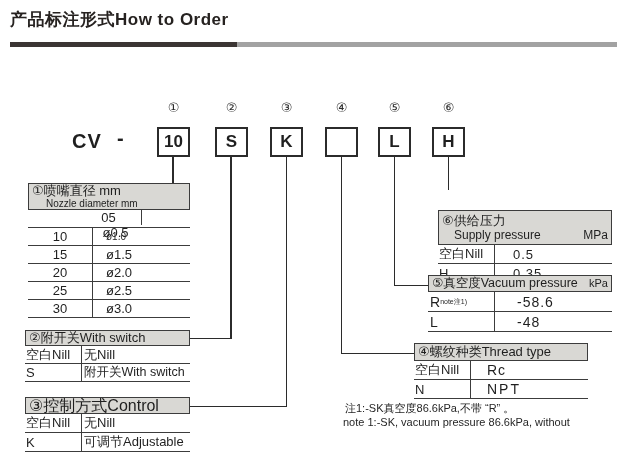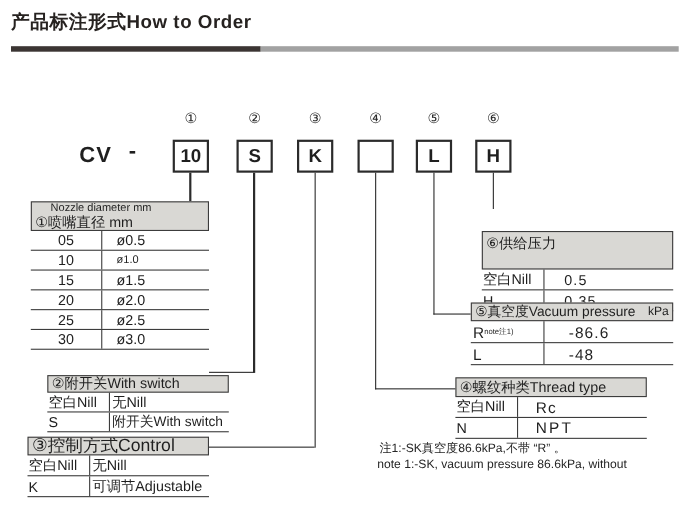--- a/index.html
+++ b/index.html
@@ -64,24 +64,24 @@
   <div class="ln" style="left:285.5px;top:157px;width:1.5px;height:250px"></div>
   <div class="ln" style="left:190px;top:405.5px;width:96px;height:1.5px"></div>
   <div class="ln" style="left:340.5px;top:157px;width:1.5px;height:197px"></div>
   <div class="ln" style="left:341px;top:352.5px;width:97px;height:1.5px"></div>
   <div class="ln" style="left:393.5px;top:157px;width:1.5px;height:129px"></div>
   <div class="ln" style="left:394px;top:284.5px;width:34px;height:1.5px"></div>
   <div class="ln" style="left:447.5px;top:157px;width:1.5px;height:33px"></div>
 
   <div class="tbl" style="left:28px;top:183px;width:162px;">
     <div class="thead" style="height:27px;">
+      <div style="font-size:13px;line-height:14px;">①喷嘴直径  mm</div>
       <div style="font-size:10px;line-height:11px;padding-left:14px;">Nozzle diameter  mm</div>
-      <div style="font-size:13px;line-height:14px;">①喷嘴直径  mm</div>
     </div>
-    <div class="trow" style="height:18px;">
+    <div class="trow" style="height:18px;flex-direction:column;">
       <div class="c1" style="width:65px;justify-content:center;font-size:13px;">05</div>
       <div class="c2" style="padding-left:13px;font-size:13px;">ø0.5</div>
     </div>
     <div class="trow" style="height:18px;">
       <div class="c1" style="width:65px;justify-content:center;font-size:13px;">10</div>
       <div class="c2" style="padding-left:13px;font-size:10px;">ø1.0</div>
     </div>
     <div class="trow" style="height:18px;">
       <div class="c1" style="width:65px;justify-content:center;font-size:13px;">15</div>
       <div class="c2" style="padding-left:13px;font-size:13px;">ø1.5</div>
@@ -93,21 +93,21 @@
     <div class="trow" style="height:18px;">
       <div class="c1" style="width:65px;justify-content:center;font-size:13px;">25</div>
       <div class="c2" style="padding-left:13px;font-size:13px;">ø2.5</div>
     </div>
     <div class="trow" style="height:18px;">
       <div class="c1" style="width:65px;justify-content:center;font-size:13px;">30</div>
       <div class="c2" style="padding-left:13px;font-size:13px;">ø3.0</div>
     </div>
   </div>
 
-  <div class="tbl" style="left:25px;top:341px;width:165px;margin-left:18px;">
+  <div class="tbl" style="left:25px;top:330px;width:165px;">
     <div class="thead" style="height:16px;font-size:13px;line-height:14px;">②附开关With switch</div>
     <div class="trow" style="height:18px;">
       <div class="c1" style="width:57px;padding-left:1px;font-size:13px;">空白Nill</div>
       <div class="c2" style="padding-left:2px;font-size:13px;">无Nill</div>
     </div>
     <div class="trow" style="height:18px;">
       <div class="c1" style="width:57px;padding-left:1px;font-size:13px;">S</div>
       <div class="c2" style="padding-left:2px;font-size:12.5px;">附开关With switch</div>
     </div>
   </div>
@@ -120,20 +120,24 @@
     </div>
     <div class="trow" style="height:19px;">
       <div class="c1" style="width:57px;padding-left:1px;font-size:13px;">K</div>
       <div class="c2" style="padding-left:2px;font-size:13px;">可调节Adjustable</div>
     </div>
   </div>
 
   <div class="tbl" style="left:438px;top:189px;width:174px;">
     <div class="thead" style="height:35px;padding-top:2px;margin-top:21px;">
       <div style="font-size:13px;line-height:15px;">⑥供给压力</div>
+      <div class="hd-line2" style="font-size:12px;line-height:14px;padding-left:12px;">
+        <span>Supply pressure</span>
+        <span>MPa</span>
+      </div>
     </div>
     <div class="trow" style="height:19px;">
       <div class="c1" style="width:57px;padding-left:1px;font-size:13px;">空白Nill</div>
       <div class="c2" style="padding-left:18px;font-size:13px;letter-spacing:1px;">0.5</div>
     </div>
     <div class="trow" style="height:19px;">
       <div class="c1" style="width:57px;padding-left:1px;font-size:13px;">H</div>
       <div class="c2" style="padding-left:18px;font-size:13px;letter-spacing:1px;">0.35</div>
     </div>
   </div>
@@ -141,21 +145,21 @@
   <div class="tbl" style="left:428px;top:275px;width:184px;">
     <div class="thead hd-line2" style="height:17px;font-size:12.5px;line-height:15px;">
       <span>⑤真空度Vacuum pressure</span>
       <span style="font-size:11px;">kPa</span>
     </div>
     <div class="trow" style="height:20px;">
       <div class="c1" style="width:67px;padding-left:2px;font-size:14px;">
         <span>R</span>
           <sub class="note-sub">note注1)</sub>
       </div>
-      <div class="c2" style="padding-left:22px;font-size:14px;letter-spacing:1px;">-86.6</div>
+      <div class="c2" style="padding-left:22px;font-size:14px;letter-spacing:1px;">-58.6</div>
     </div>
     <div class="trow" style="height:20px;">
       <div class="c1" style="width:67px;padding-left:2px;font-size:14px;">L</div>
       <div class="c2" style="padding-left:22px;font-size:14px;letter-spacing:1px;text-align:center;">-48</div>
     </div>
   </div>
 
   <div class="tbl" style="left:414px;top:343px;width:174px;">
     <div class="thead" style="height:18px;font-size:13px;line-height:16px;">④螺纹种类Thread type</div>
     <div class="trow" style="height:19px;">

